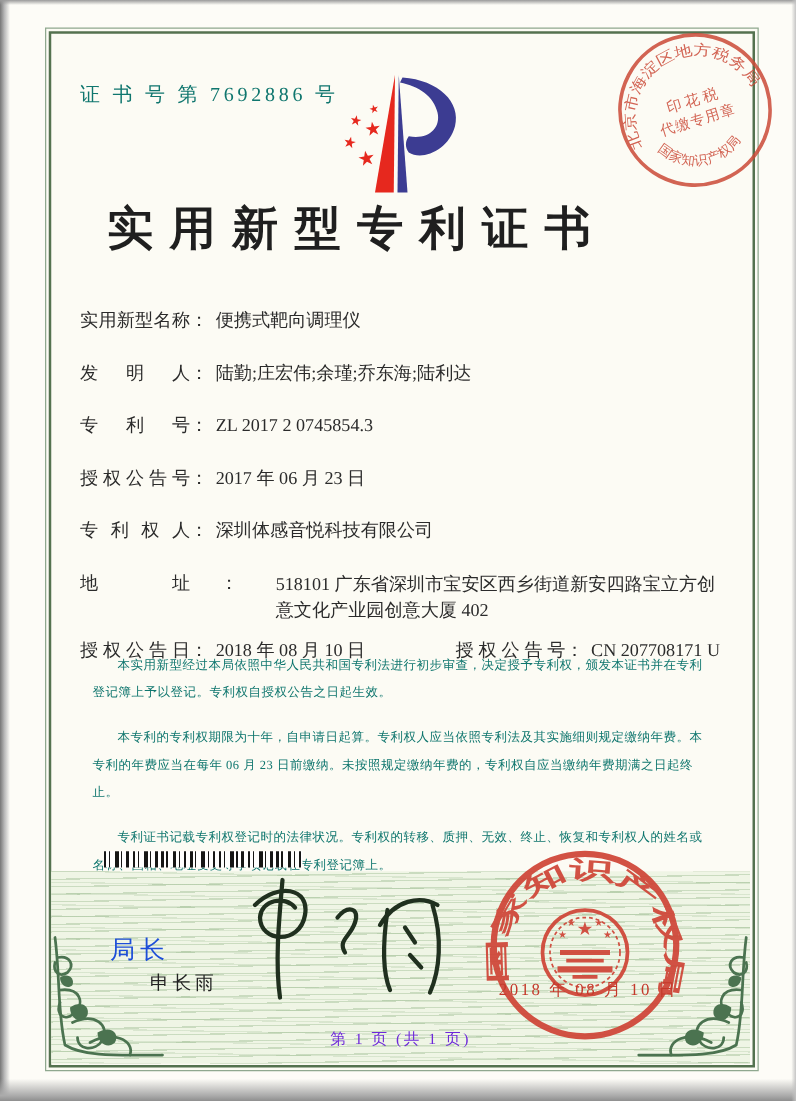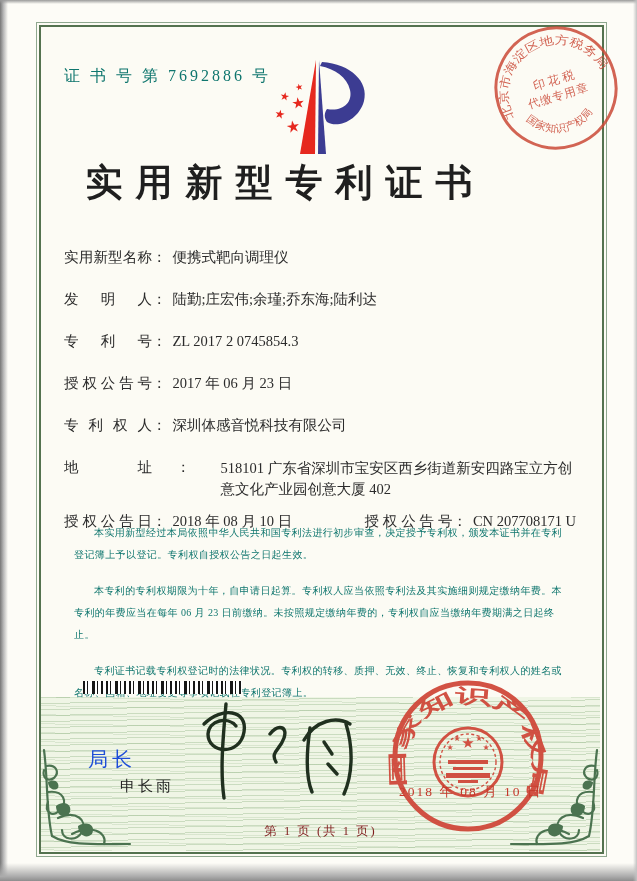--- a/index.html
+++ b/index.html
@@ -70,21 +70,21 @@
 
   .director-title{position:absolute;left:88px;top:746px;font-size:20px;letter-spacing:4px;color:#1d4ed8;}
   .director-name{position:absolute;left:88px;top:777px;font-size:15px;letter-spacing:3px;color:#222;margin-left:32px;}
   .signature{position:absolute;left:178px;top:698px;width:180px;height:105px;}
 
   .seal{position:absolute;left:386px;top:674px;width:164px;height:164px;opacity:.92;}
   .seal-date{position:absolute;left:399px;top:783px;font-size:13.5px;letter-spacing:2px;
     color:#c4392b;white-space:nowrap;}
 
   .footer{position:absolute;left:36px;top:823px;width:569px;text-align:center;
-    font-size:12.5px;letter-spacing:2px;color:#7f1d1d;}
+    font-size:12.5px;letter-spacing:2px;color:#6d28d9;}
 </style>
 </head>
 <body>
 
 <div class="page">
 
   <div class="frame-outer">
     <div class="frame-inner"></div>
   </div>
 

